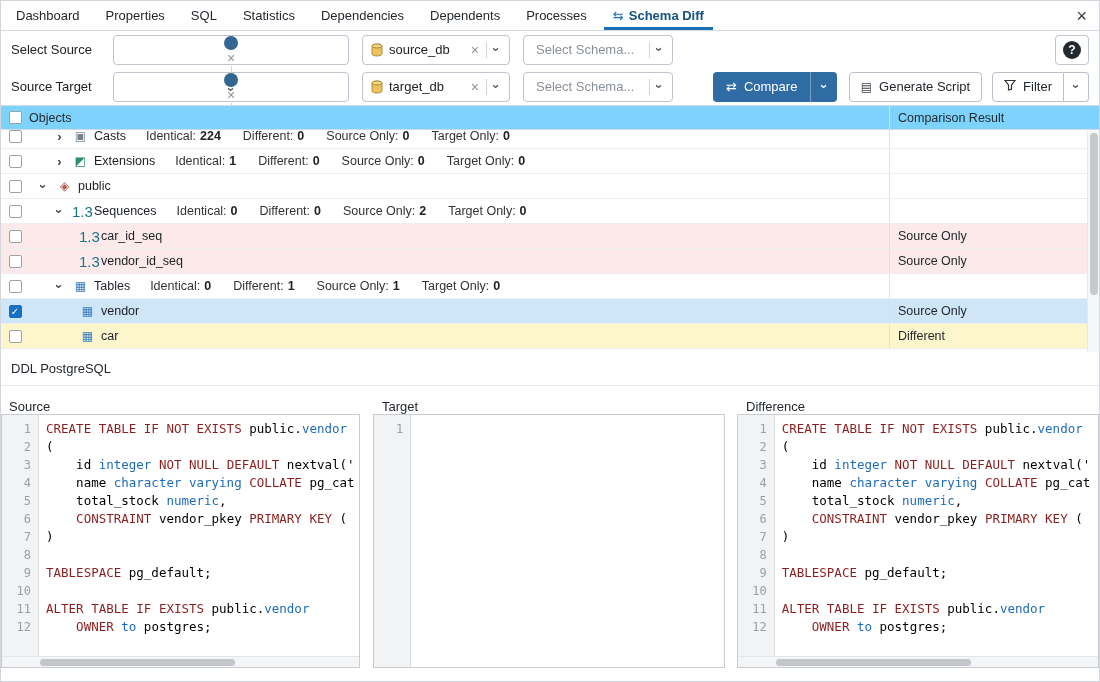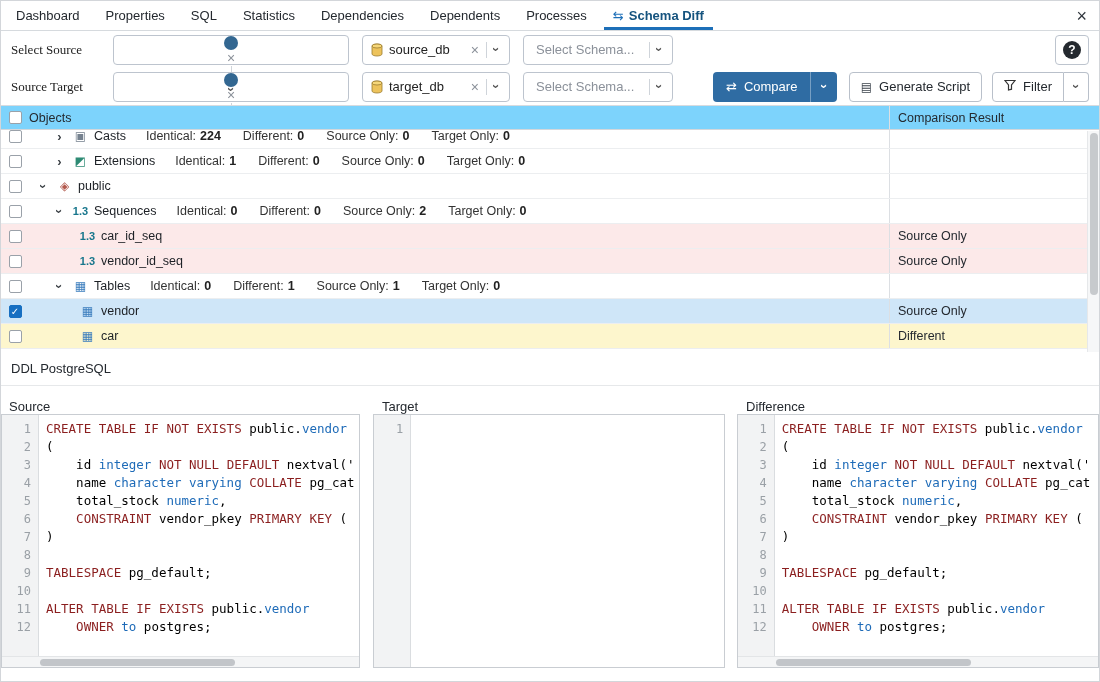--- a/index.html
+++ b/index.html
@@ -10,21 +10,21 @@
   .tab-bar { height: 30px; display: flex; align-items: stretch; border-bottom: 1px solid #d6dade; padding-left: 2px; }
   .tabs { display: flex; }
   .tab { display: flex; align-items: center; padding: 0 13px; font-size: 13px; color: #24292f; position: relative; cursor: pointer; white-space: nowrap; }
   .tab.active { color: #15537e; font-weight: bold; }
   .tab.active::after { content: ""; position: absolute; left: 4px; right: 4px; bottom: 0; height: 3px; background: #1d6fb8; }
   .tab-icon { margin-right: 5px; color: #1d6fb8; font-size: 13px; font-weight: normal; }
   .panel-close { margin-left: auto; align-self: center; margin-right: 12px; font-size: 18px; color: #30363d; cursor: pointer; line-height: 1; }
 
   
   .select-row { height: 37px; display: flex; align-items: center; padding: 0 10px; }
-  .row-label { width: 102px; font-size: 13px; color: #222; flex: none; font-family: Liberation Serif, serif; }
+  .row-label { width: 102px; font-size: 13px; color: #222; flex: none; }
   .select { display: flex; align-items: center; height: 30px; background: #fff; border: 1px solid #bdc4ce; border-radius: 4px; padding: 0 7px; margin-right: 13px; cursor: pointer; flex: none; }
   .w-server { width: 236px; flex-direction: column; } .w-db { width: 148px; } .w-schema { width: 150px; }
   .sel-value { flex: 1; font-size: 13px; color: #222; margin: 0 5px; white-space: nowrap; overflow: hidden; }
   .placeholder { color: #8b919a; }
   .clear { color: #8b919a; font-size: 14px; padding: 0 4px; }
   .vsep { width: 1px; height: 16px; background: #cfd4da; margin: 0 3px; flex: none; }
   .chev { display: inline-block; transform: rotate(90deg); color: #555; font-size: 13px; font-weight: bold; width: 12px; text-align: center; }
   .pg-icon { width: 14px; height: 14px; border-radius: 50%; background: #336791; flex: none; }
   .db-icon { width: 14px; height: 14px; flex: none; display: flex; }
   .help-btn { margin-left: auto; width: 34px; height: 30px; border: 1px solid #bdc4ce; border-radius: 4px; background: #fff; display: flex; align-items: center; justify-content: center; cursor: pointer; padding: 0; }
@@ -51,21 +51,21 @@
   .obj-col { flex: 1; display: flex; align-items: center; min-width: 0; overflow: hidden; }
   .res-col { width: 210px; flex: none; border-left: 1px solid #dcdfe3; padding-left: 8px; display: flex; align-items: center; font-size: 12.5px; color: #24292f; white-space: nowrap; }
   .grid-body { height: 222px; overflow: hidden; }
   .grow { height: 25px; display: flex; align-items: stretch; border-bottom: 1px solid #eceef0; font-size: 12.5px; background: #fff; cursor: pointer; }
   .cb { width: 13px; height: 13px; border: 1px solid #9aa1a9; border-radius: 2px; background: #fff; display: flex; align-items: center; justify-content: center; font-size: 10px; color: #fff; cursor: pointer; flex: none; }
   .cb.checked { background: #176fc1; border-color: #176fc1; }
   .expander { display: inline-block; width: 13px; font-size: 13px; font-weight: bold; color: #3a3f44; margin-right: 6px; text-align: center; transform-origin: 50% 50%; flex: none; }
   .expander.open { transform: rotate(90deg); }
   .row-icon { width: 17px; margin-right: 5px; text-align: center; font-size: 12px; flex: none; }
   .i-cast { color: #76828f; } .i-ext { color: #2e8b74; } .i-schema { color: #b2584c; }
-  .i-seq { color: #17768c; font-size: 11px; font-weight: bold; }
+  .i-seq { color: #17768c; font-size: 15px; font-weight: normal; }
   .i-table { color: #3b7dbd; }
   .row-label2 { color: #1c2025; margin-right: 4px; white-space: nowrap; }
   .counts { display: flex; margin-left: 16px; }
   .cpair { margin-right: 22px; white-space: nowrap; color: #333; }
   .cval { font-weight: bold; margin-left: 4px; color: #222; }
   .vscroll { position: absolute; top: 25px; bottom: 0; right: 0; width: 12px; background: #f6f7f8; border-left: 1px solid #e6e8ea; }
   .vthumb { position: absolute; top: 2px; left: 2px; width: 8px; height: 162px; background: #c7cacd; border-radius: 4px; }
 
   
   .ddl-title-bar { height: 34px; display: flex; align-items: center; padding: 0 10px; font-size: 13px; color: #24292f; border-bottom: 1px solid #e6e8ea; }

